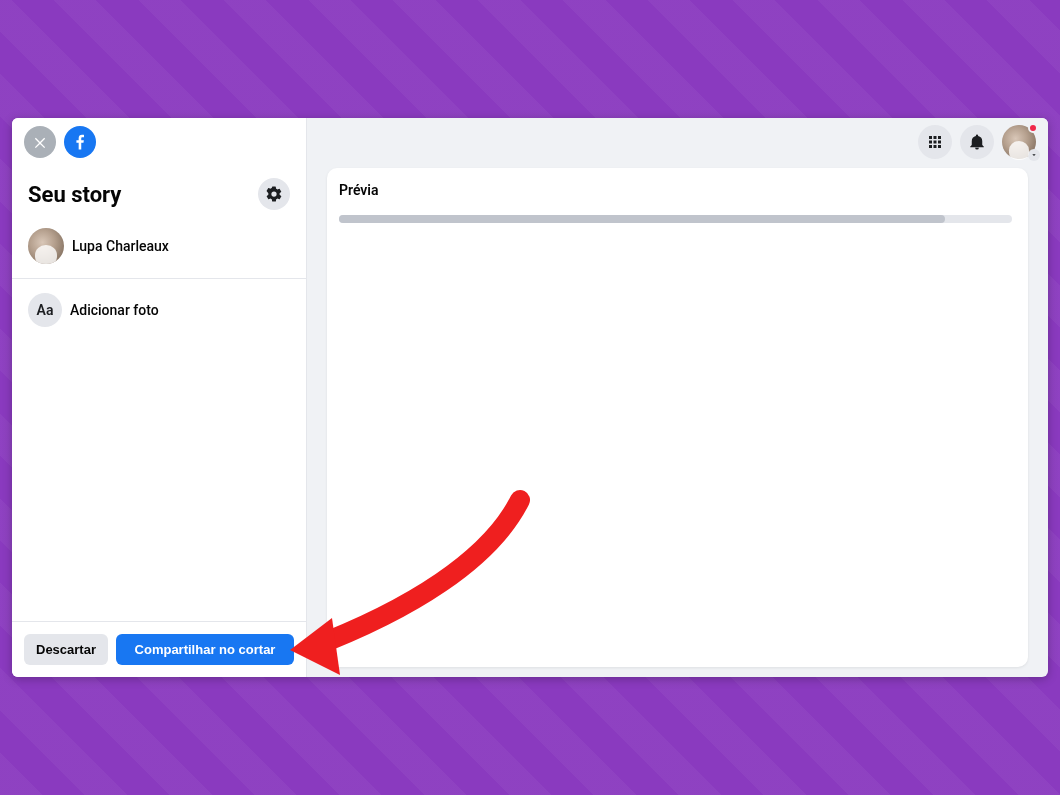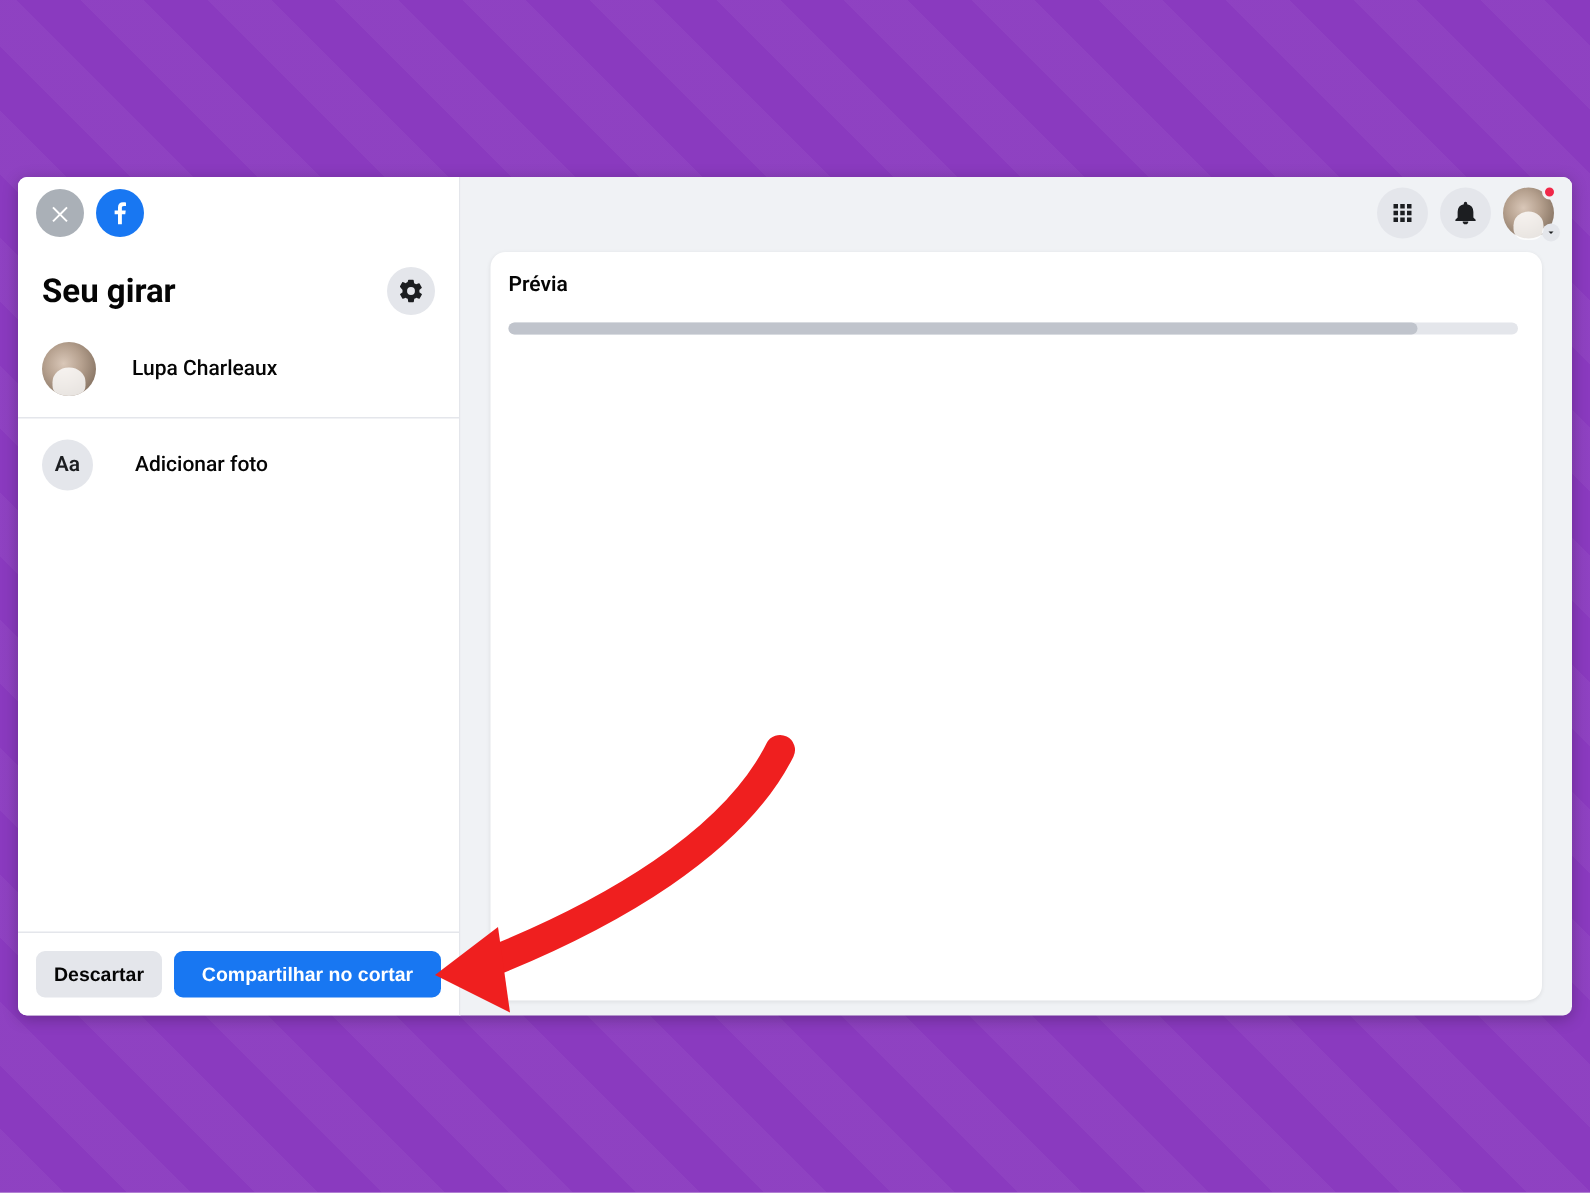--- a/index.html
+++ b/index.html
@@ -93,21 +93,21 @@
       background: #e4e6eb;
       display: flex;
       align-items: center;
       justify-content: center;
       cursor: pointer;
     }
     .gear-btn svg { width: 18px; height: 18px; fill: #1c1e21; }
     .user-row {
       display: flex;
       align-items: center;
-      gap: 24px;
+      gap: 8px;
       padding: 10px 16px 14px 16px;
     }
     .avatar {
       width: 36px;
       height: 36px;
       border-radius: 50%;
       background: radial-gradient(circle at 40% 40%, #d9c7b8 0%, #b5a08e 40%, #6d5b4b 100%);
       position: relative;
       overflow: hidden;
     }
@@ -124,21 +124,21 @@
       font-weight: 500;
     }
     .divider {
       height: 1px;
       background: #e4e6eb;
       margin: 0;
     }
     .option-row {
       display: flex;
       align-items: center;
-      gap: 28px;
+      gap: 8px;
       padding: 14px 16px;
       cursor: pointer;
     }
     .option-icon {
       width: 34px;
       height: 34px;
       border-radius: 50%;
       background: #e4e6eb;
       display: flex;
       align-items: center;
@@ -390,21 +390,21 @@
             </svg>
         </div>
         <div class="fb-logo">
           <svg viewBox="0 0 24 24">
               <path d="M13.5 21v-8h2.7l.4-3.1h-3.1V7.9c0-.9.3-1.5 1.6-1.5h1.7V3.6C16.5 3.5 15.5 3.4 14.4 3.4c-2.4 0-4 1.4-4 4v2.5H7.7V13h2.7v8h3.1z"></path>
             </svg>
         </div>
       </div>
 
       <div class="sidebar-title-row">
-        <h1 class="sidebar-title">Seu girar</h1>
+        <h1 class="sidebar-title">Seu story</h1>
         <div class="gear-btn">
           <svg viewBox="0 0 24 24">
               <path d="M19.4 13a7.8 7.8 0 0 0 .1-1 7.8 7.8 0 0 0-.1-1l2.1-1.6a.5.5 0 0 0 .1-.6l-2-3.5a.5.5 0 0 0-.6-.2l-2.5 1a7.6 7.6 0 0 0-1.7-1l-.4-2.6a.5.5 0 0 0-.5-.4h-4a.5.5 0 0 0-.5.4L9 4.1a7.6 7.6 0 0 0-1.7 1l-2.5-1a.5.5 0 0 0-.6.2l-2 3.5a.5.5 0 0 0 .1.6L4.5 11a7.8 7.8 0 0 0-.1 1 7.8 7.8 0 0 0 .1 1l-2.1 1.6a.5.5 0 0 0-.1.6l2 3.5a.5.5 0 0 0 .6.2l2.5-1a7.6 7.6 0 0 0 1.7 1l.4 2.6a.5.5 0 0 0 .5.4h4a.5.5 0 0 0 .5-.4l.4-2.6a7.6 7.6 0 0 0 1.7-1l2.5 1a.5.5 0 0 0 .6-.2l2-3.5a.5.5 0 0 0-.1-.6ZM12 15.5A3.5 3.5 0 1 1 15.5 12 3.5 3.5 0 0 1 12 15.5Z"></path>
             </svg>
         </div>
       </div>
 
       <div class="user-row">
         <div class="avatar"></div>
         <div class="user-name">Lupa Charleaux</div>

